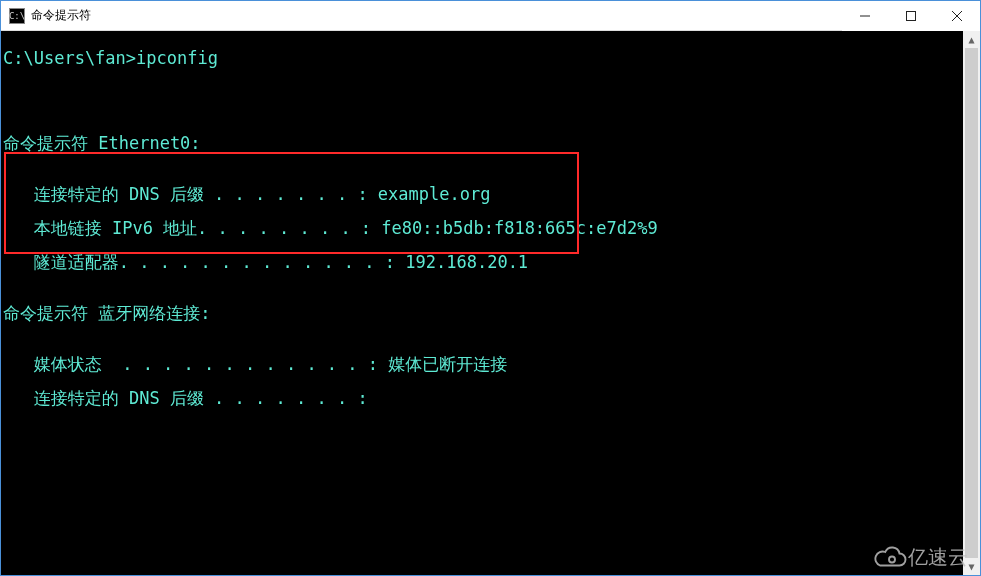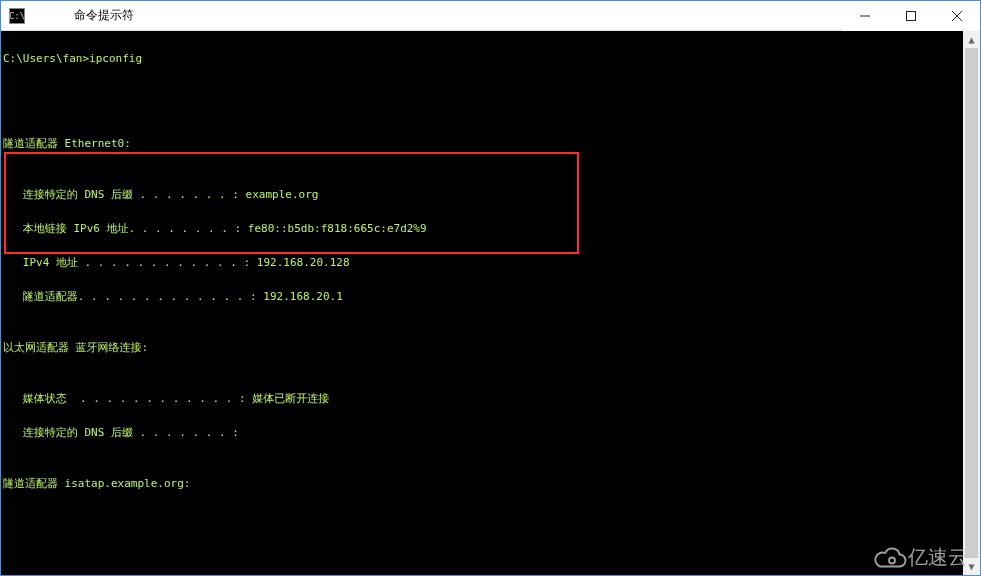--- a/index.html
+++ b/index.html
@@ -17,33 +17,33 @@
     border-bottom: 1px solid #ddd;
     font-size: 12px; color: #000;
     font-family: "Microsoft YaHei", "SimSun", sans-serif;
   }
   .titlebar .icon {
     width: 16px; height: 16px; margin: 0 6px 0 8px;
     background: #000; border:1px solid #888;
     display:inline-flex; align-items:center; justify-content:center;
     color:#ccc; font-size:9px; font-family:monospace;
   }
-  .titlebar .title { flex: 0 0 auto; margin-left: 43px; }
+  .titlebar .title { flex: 0 0 auto; }
   .titlebar .spacer { flex: 1 1 auto; }
   .winbtn {
     width: 46px; height: 30px;
     display: flex; align-items: center; justify-content: center;
     font-size: 13px; color: #222; background: #fff;
   }
   .winbtn svg { stroke: #222; stroke-width: 1; fill: none; }
   .terminal {
     flex: 1 1 auto;
-    background: #000; color: #bef264;
+    background: #000; color: #5eead4;
     font-family: "NSimSun", "SimSun", "Consolas", monospace;
-    font-size: 11px; line-height: 17px;
+    font-size: 17px; line-height: 17px;
     white-space: pre;
     padding: 2px 0 2px 2px;
     overflow: hidden; position: relative;
   }
   .terminal .line { white-space: pre; }
   .highlight-box {
     position: absolute;
     border: 2px solid #ff2a2a;
     pointer-events: none;
   }
@@ -53,21 +53,21 @@
     display:flex; flex-direction:column;
   }
   .scrollbar .arrow {
     height: 17px; display:flex; align-items:center; justify-content:center;
     color:#666; font-size:10px;
   }
   .scrollbar .track { flex:1; background:#f0f0f0; position:relative; }
   .scrollbar .thumb { position:absolute; left:2px; right:2px; top:0; height:100%; background:#cdcdcd; }
   .watermark {
     position: absolute; right: 12px; bottom: 4px;
-    display:flex; align-items:flex-end; 
+    display:flex; align-items:center; 
     color:#bdbdbd; font-size:20px; font-family:"Microsoft YaHei", sans-serif;
     pointer-events:none; opacity:0.85;
   }
   .watermark svg { width:38px; height:24px; }
 </style>
 </head>
 <body>
 
 <div class="window">
 
@@ -91,33 +91,31 @@
           <line x1="10" y1="0" x2="0" y2="10"></line>
         </svg>
     </div>
   </div>
 
   <div class="terminal">
 <div class="line">C:\Users\fan&gt;ipconfig</div>
 <div class="line"></div>
 <div class="line"></div>
 <div class="line"></div>
-<div class="line">隧道适配器 Ethernet0:</div>
+<div class="line">命令提示符 Ethernet0:</div>
 <div class="line"></div>
 <div class="line">   连接特定的 DNS 后缀 . . . . . . . : example.org</div>
 <div class="line">   本地链接 IPv6 地址. . . . . . . . : fe80::b5db:f818:665c:e7d2%9</div>
-<div class="line">   IPv4 地址 . . . . . . . . . . . . : 192.168.20.128</div>
 <div class="line">   隧道适配器. . . . . . . . . . . . . : 192.168.20.1</div>
 <div class="line"></div>
-<div class="line">以太网适配器 蓝牙网络连接:</div>
+<div class="line">命令提示符 蓝牙网络连接:</div>
 <div class="line"></div>
 <div class="line">   媒体状态  . . . . . . . . . . . . : 媒体已断开连接</div>
 <div class="line">   连接特定的 DNS 后缀 . . . . . . . :</div>
 <div class="line"></div>
-<div class="line">隧道适配器 isatap.example.org:</div>
 <div class="line"></div>
 
 
 <div class="line"></div>
 
 <div class="line"></div>
 
 
 <div class="line"></div>
 

